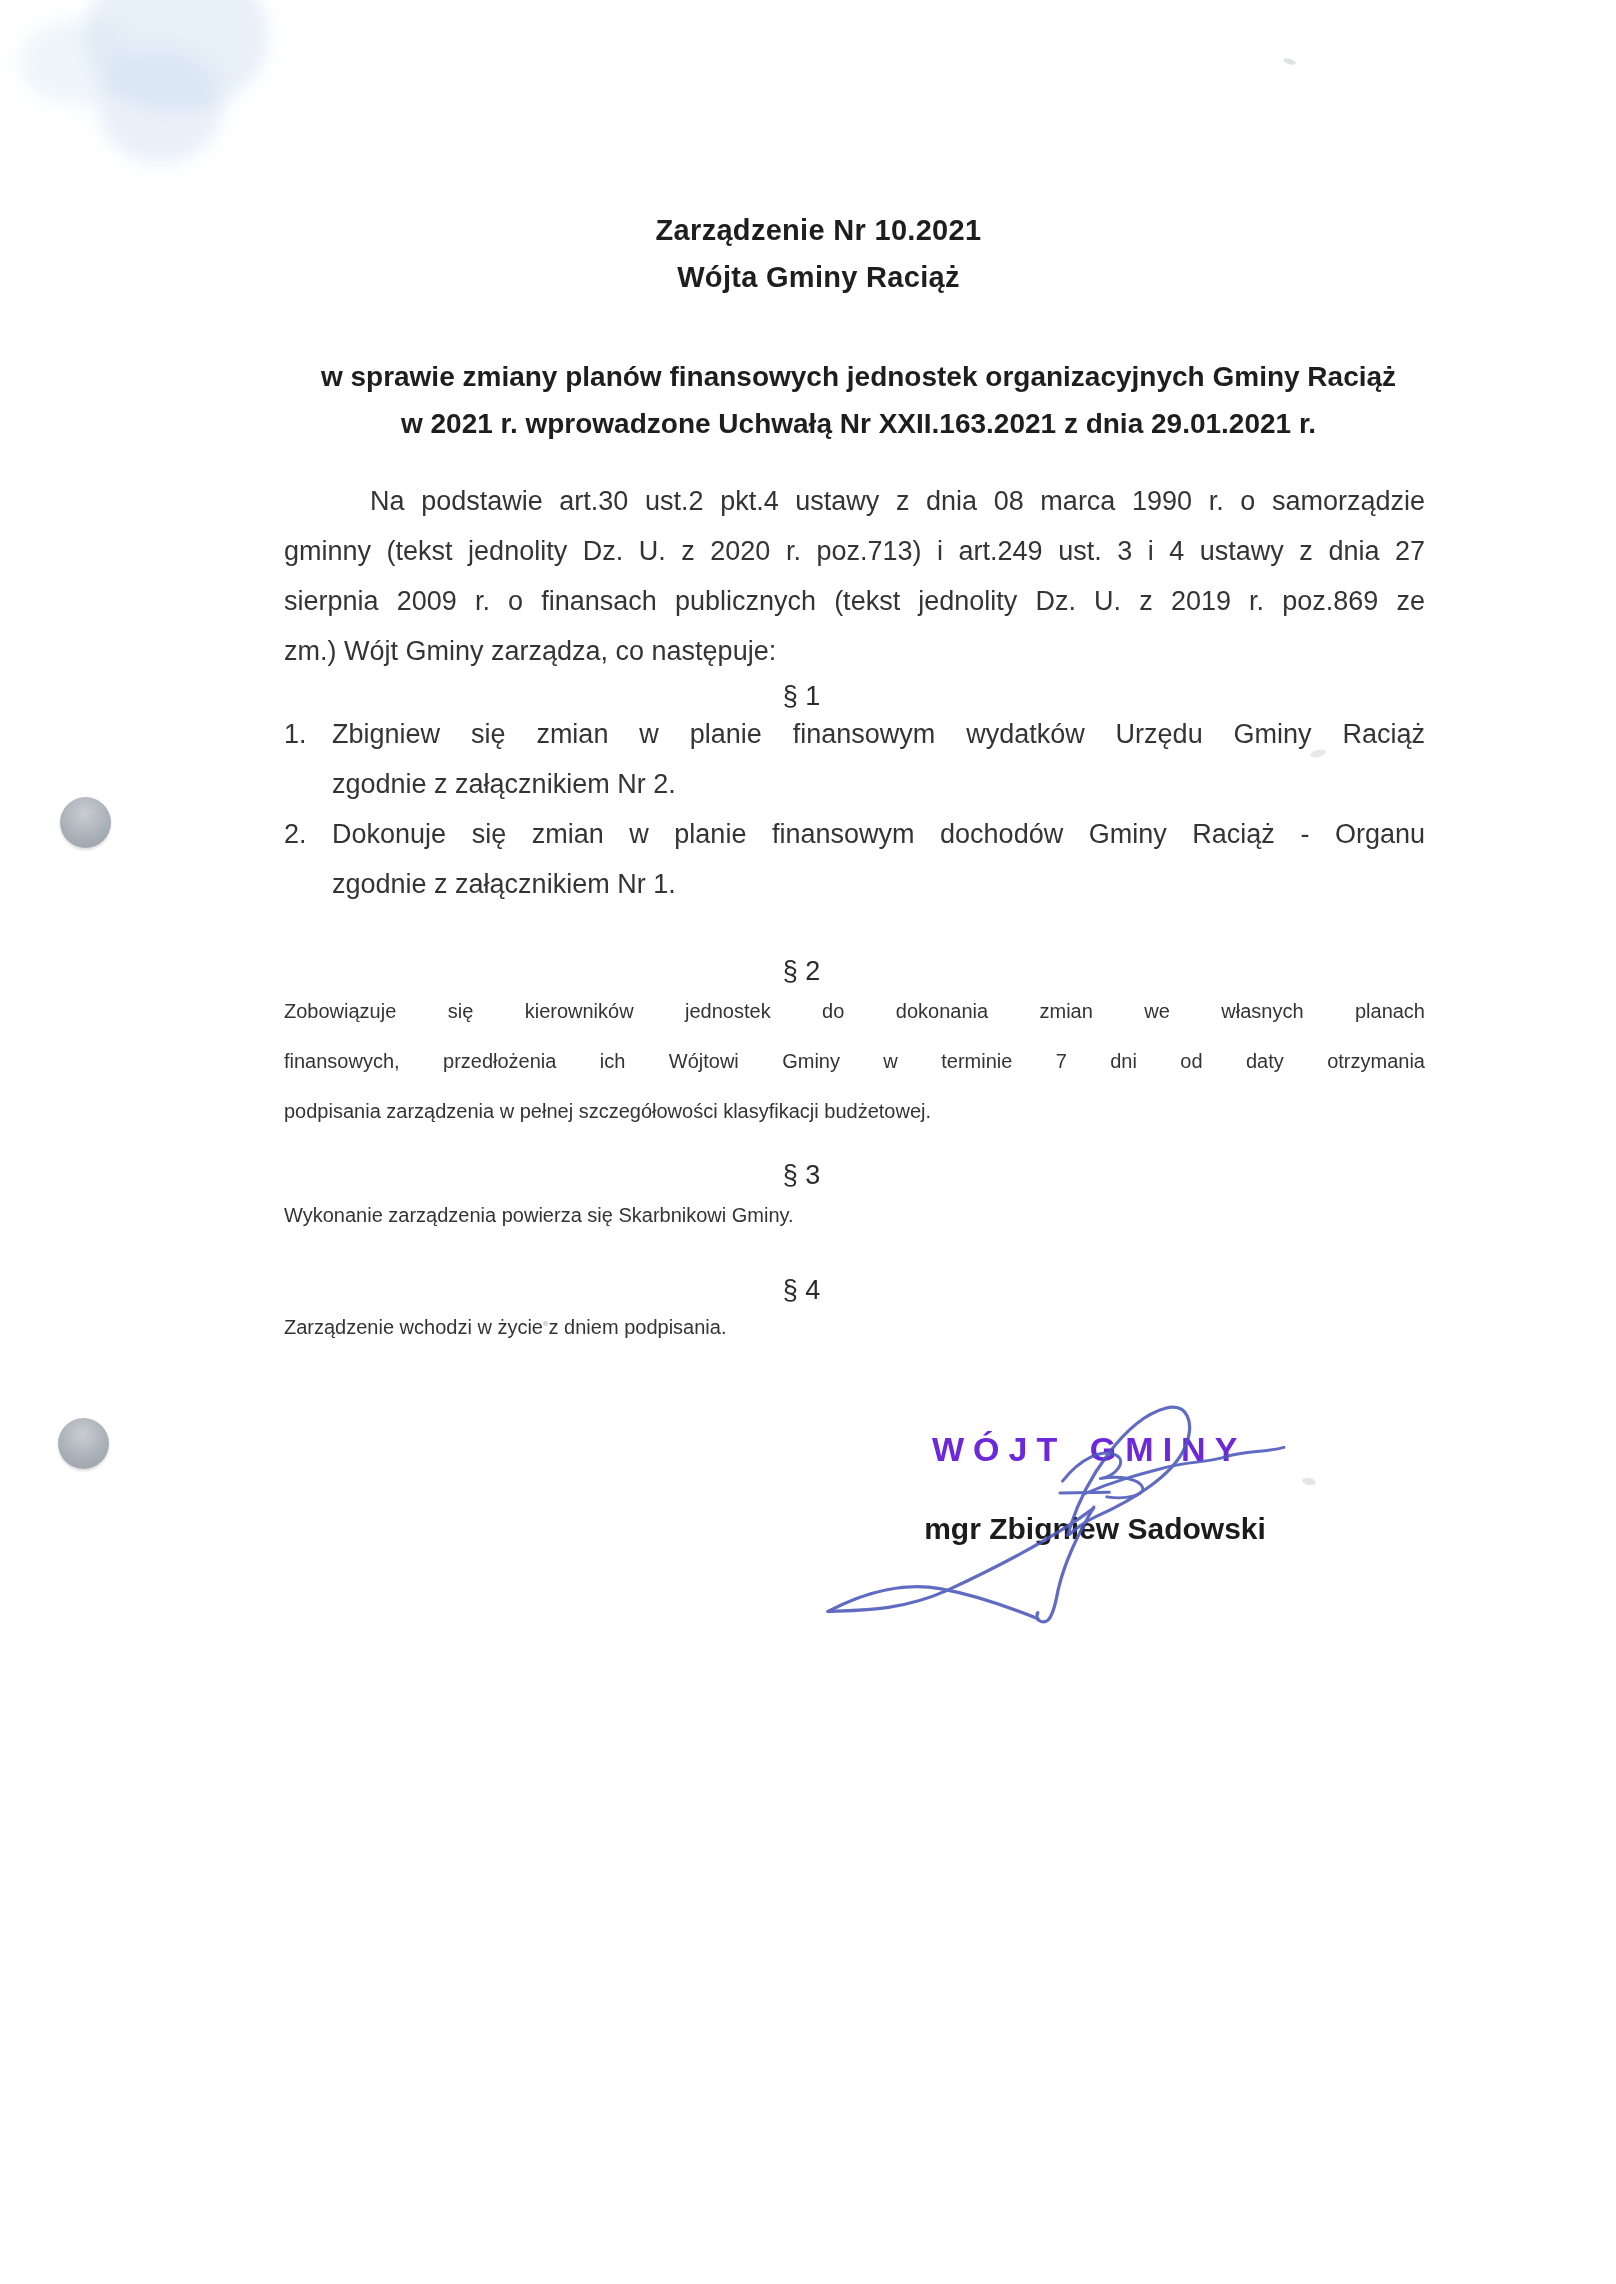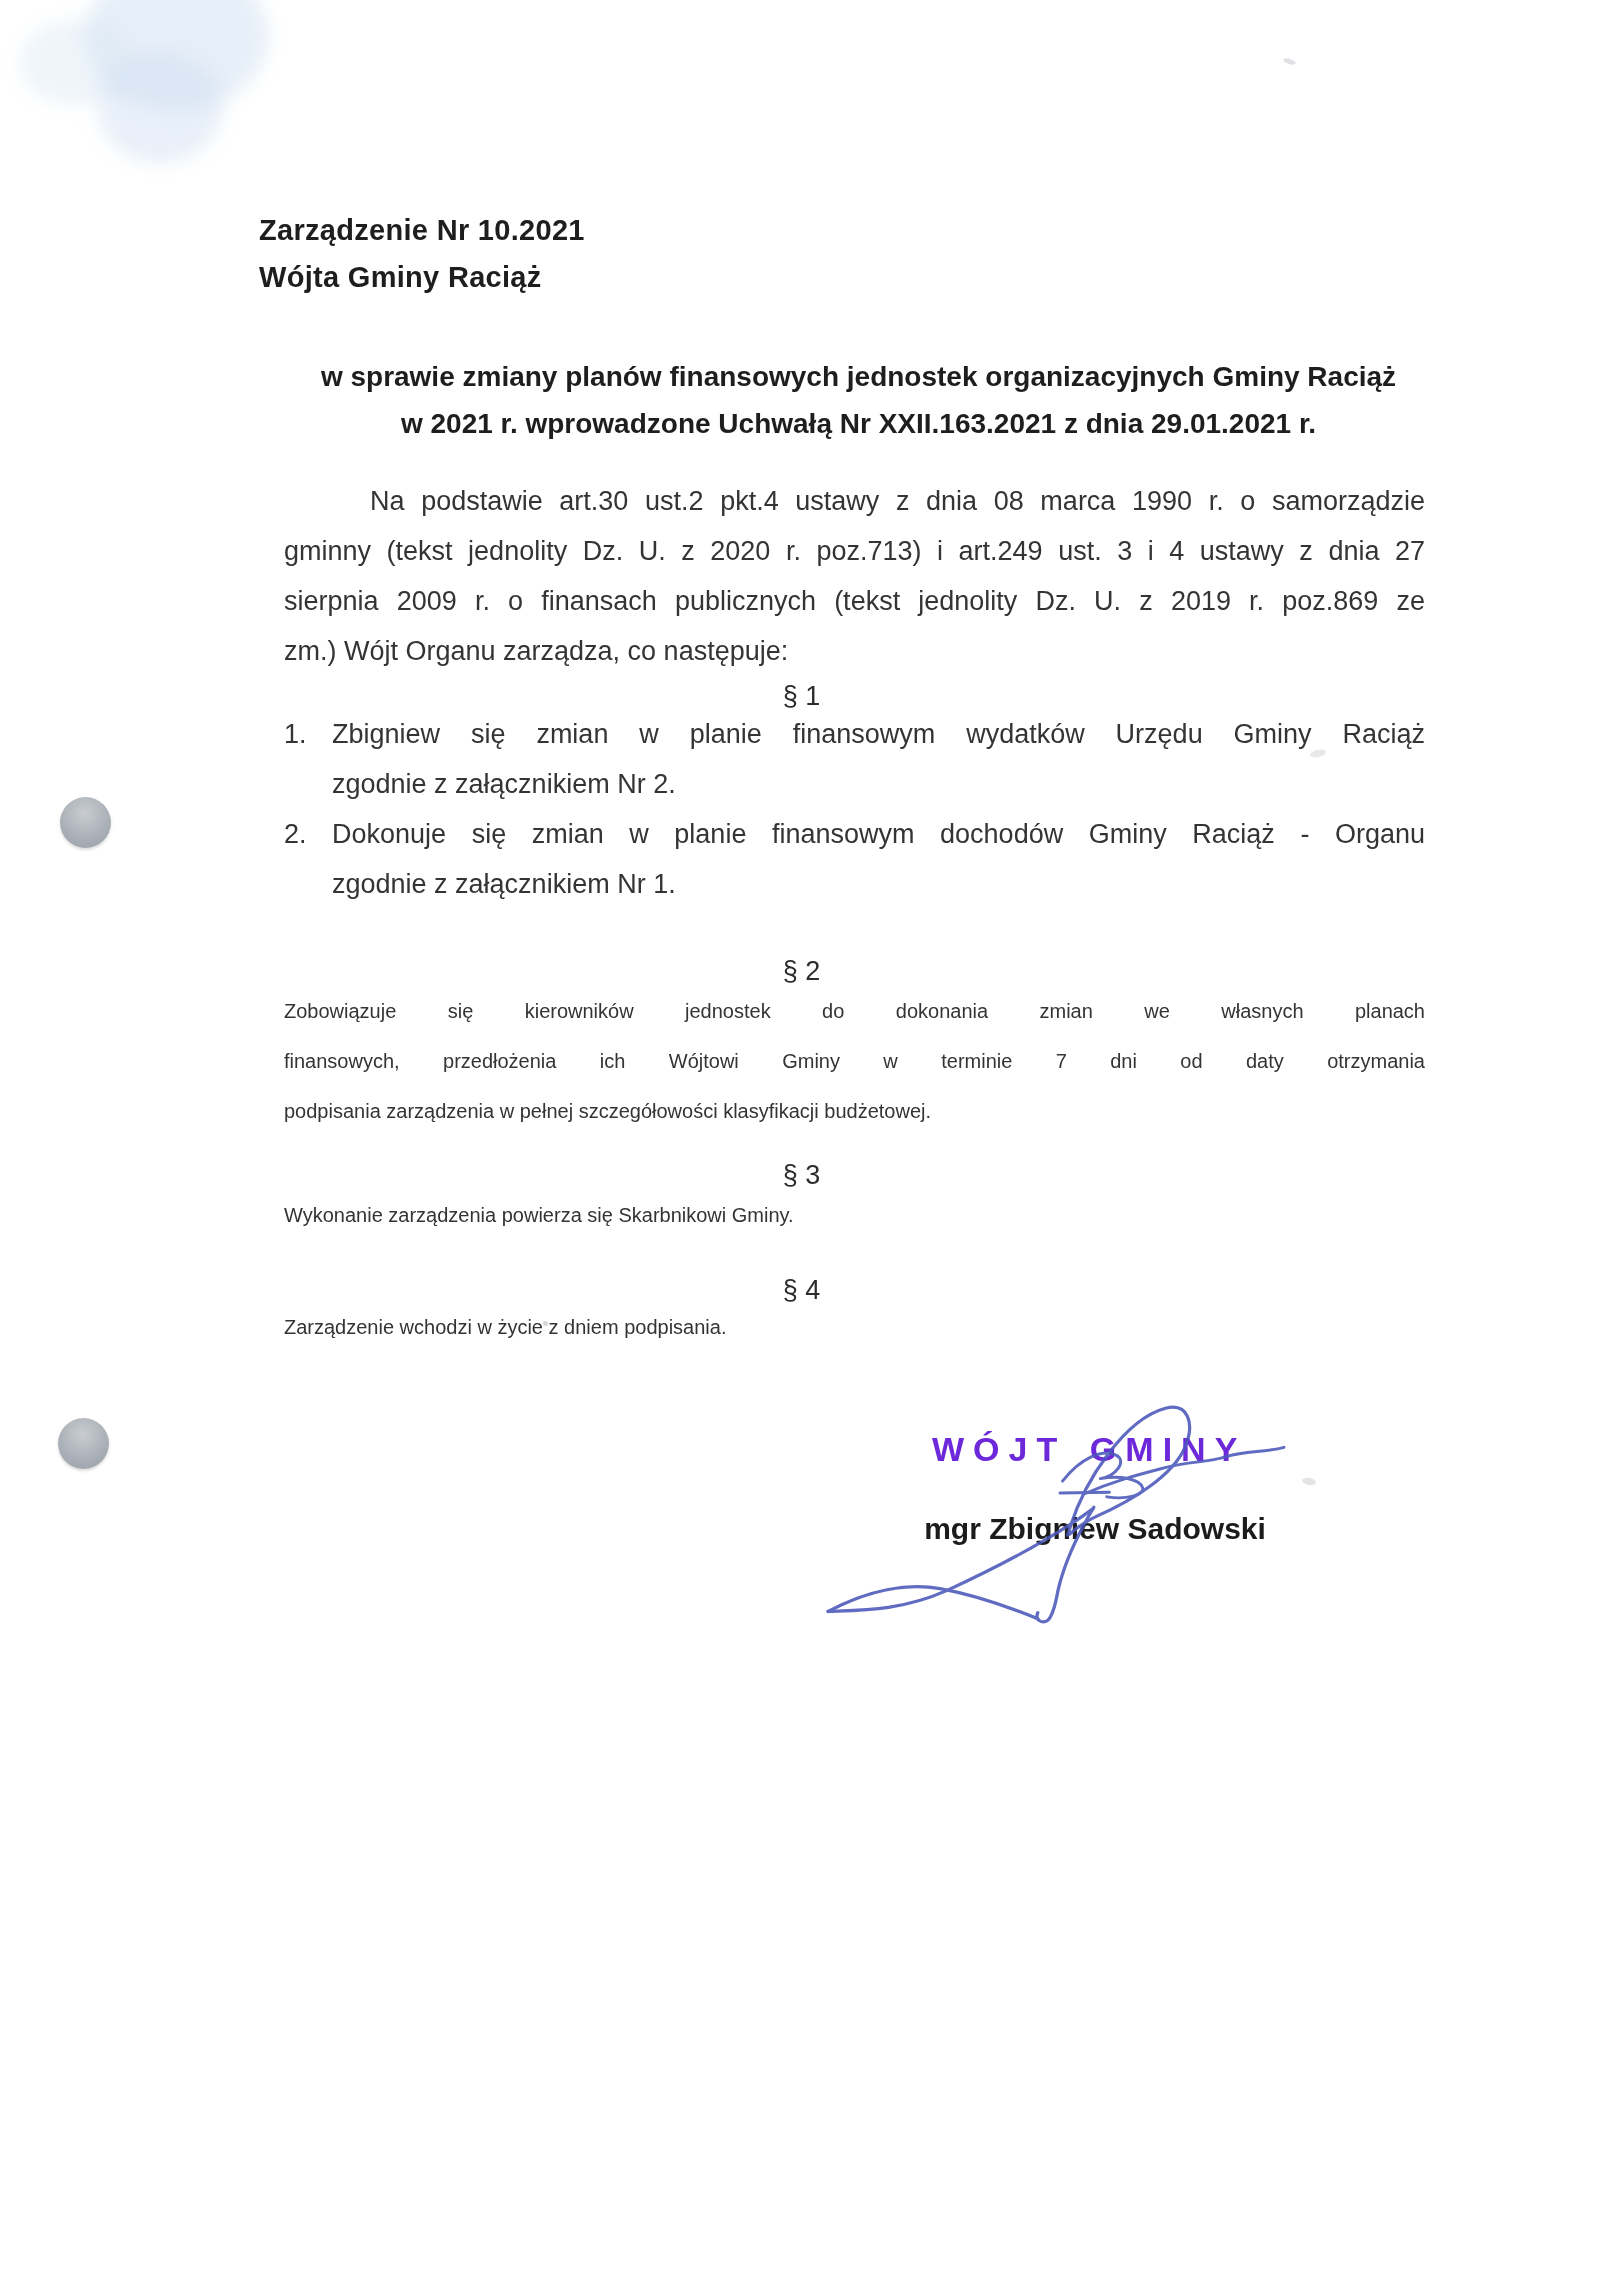--- a/index.html
+++ b/index.html
@@ -5,21 +5,21 @@
   html,body { margin:0; padding:0; background:#ffffff; }
   .page {
     position:relative; width:1617px; height:2284px;
     background:#ffffff; overflow:hidden;
     font-family:"Liberation Sans", sans-serif;
     color:#343434;
   }
   .abs { position:absolute; }
   
   .title-block {
-    left:259px; top:207px; width:1141px; text-align:left;
+    left:248px; top:207px; width:1141px; text-align:center;
     font-size:29px; font-weight:700; line-height:47px; color:#1e1e1e;
     letter-spacing:0.3px;
   }
   .subject-block {
     left:288px; top:353px; width:1141px; text-align:center;
     font-size:28px; font-weight:700; line-height:47px; color:#1e1e1e;
   }
   .preamble { left:284px; top:476px; width:1141px; font-size:27px; line-height:50px; }
   .jline { text-align:justify; text-align-last:justify; text-justify:inter-word; white-space:normal; }
   .nline { text-align:left; }
@@ -84,21 +84,21 @@
 
   <div class="abs subject-block">
     <div>w sprawie zmiany planów finansowych jednostek organizacyjnych Gminy Raciąż</div>
     <div>w 2021 r. wprowadzone Uchwałą Nr XXII.163.2021 z dnia 29.01.2021 r.</div>
   </div>
 
   <div class="abs preamble">
     <div class="jline indent">Na podstawie art.30 ust.2 pkt.4 ustawy z dnia 08 marca 1990 r. o samorządzie</div>
     <div class="jline">gminny (tekst jednolity Dz. U. z 2020 r. poz.713) i art.249 ust. 3 i 4 ustawy z dnia 27</div>
     <div class="jline">sierpnia 2009 r. o finansach publicznych (tekst jednolity Dz. U. z 2019 r. poz.869 ze</div>
-    <div class="nline">zm.) Wójt Organu zarządza, co następuje:</div>
+    <div class="nline">zm.) Wójt Gminy zarządza, co następuje:</div>
   </div>
 
   <div class="abs sec-head" style="top:671px;">§ 1</div>
   <div class="abs olist">
     <div class="li">
       <div class="num">1.</div>
       <div class="litext">
         <div class="jline">Zbigniew się zmian w planie finansowym wydatków Urzędu Gminy Raciąż</div>
         <div class="nline">zgodnie z załącznikiem Nr 2.</div>
       </div>

